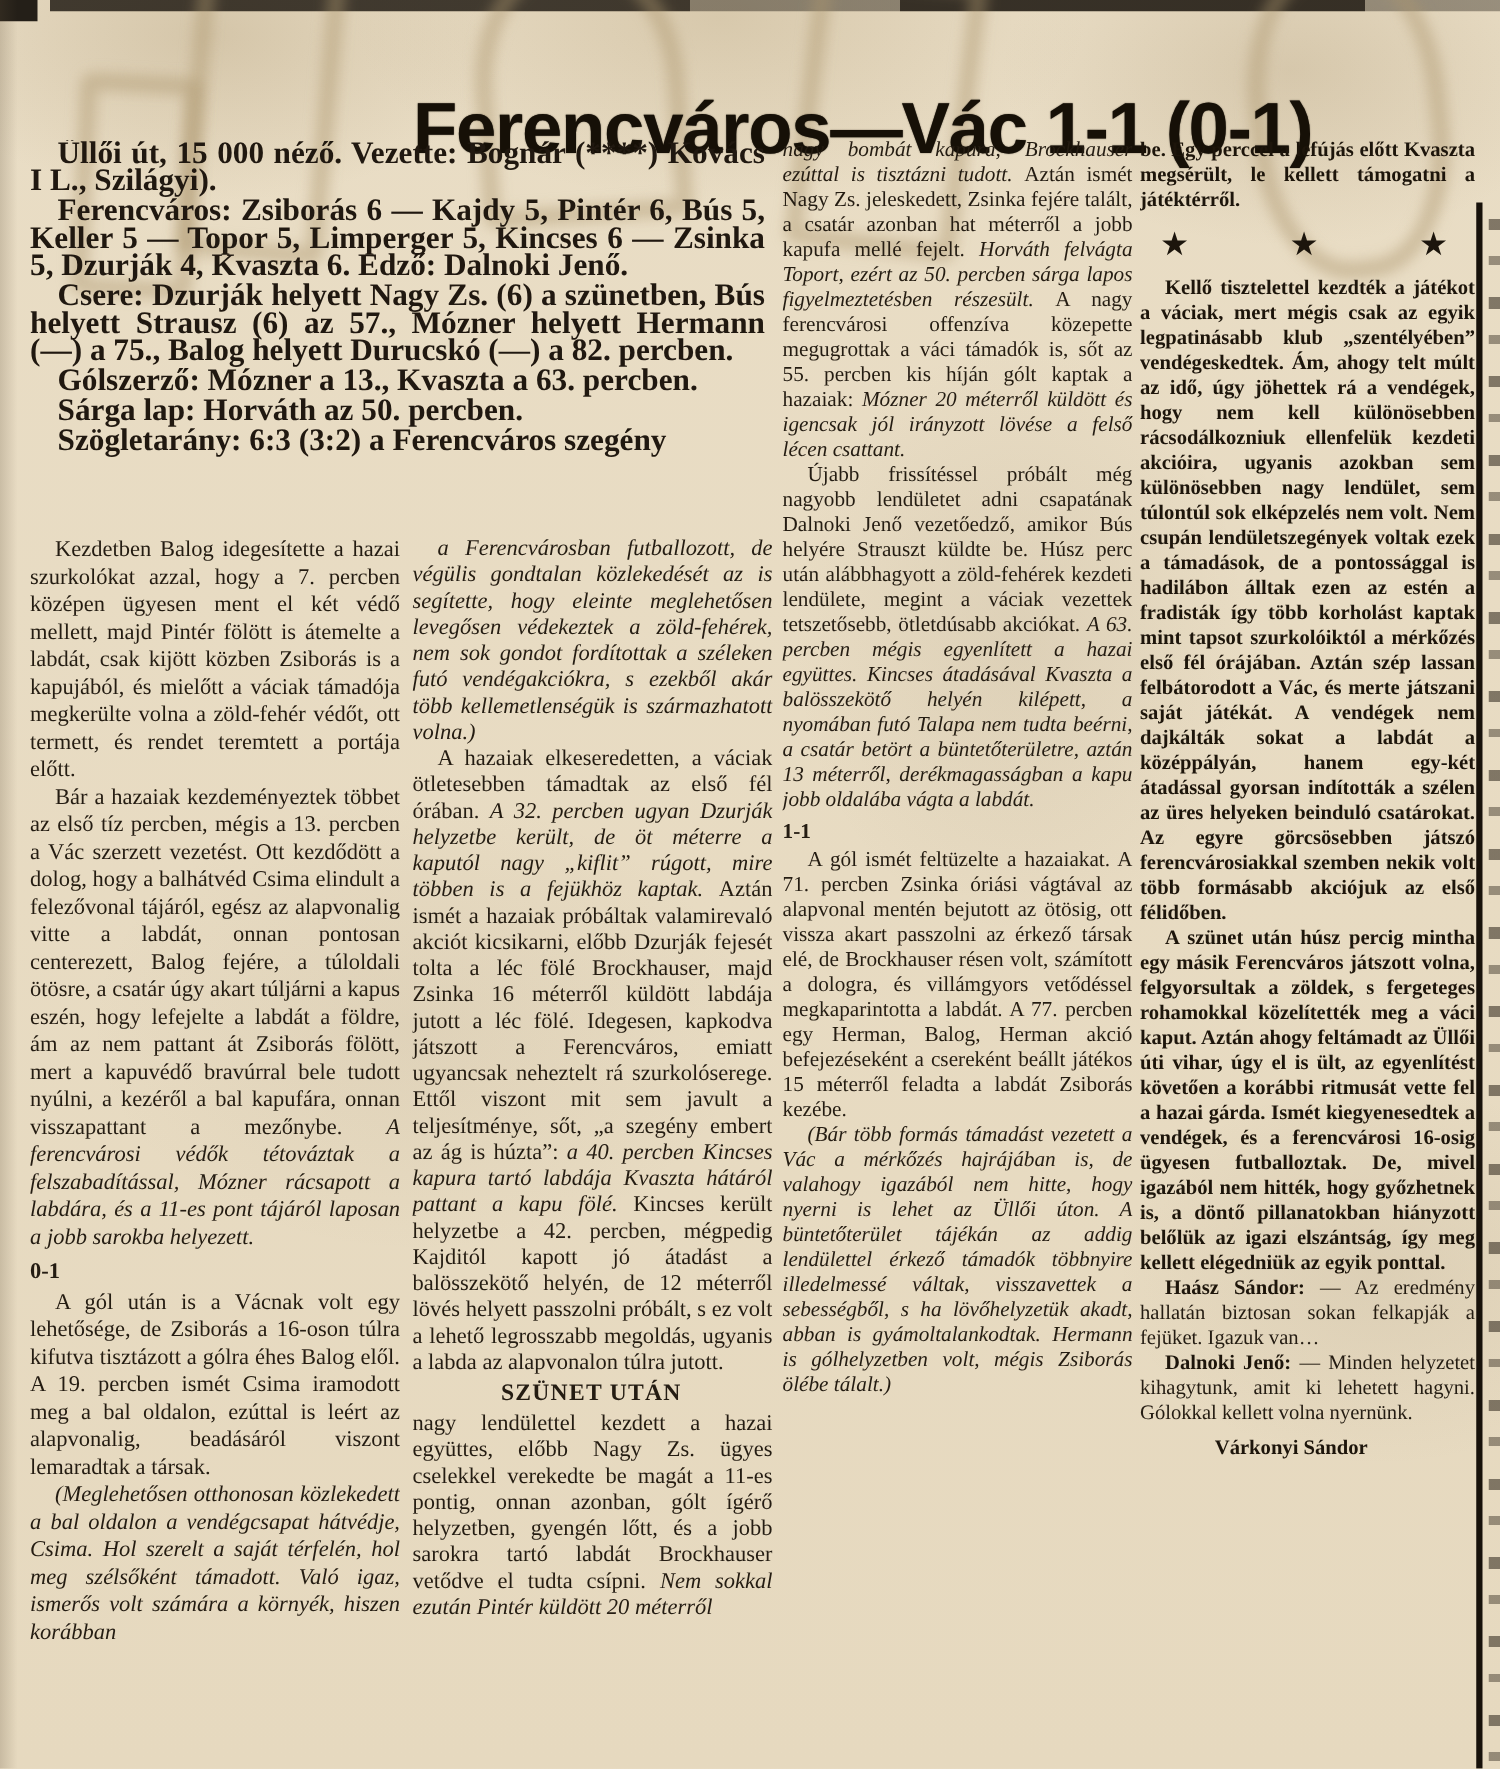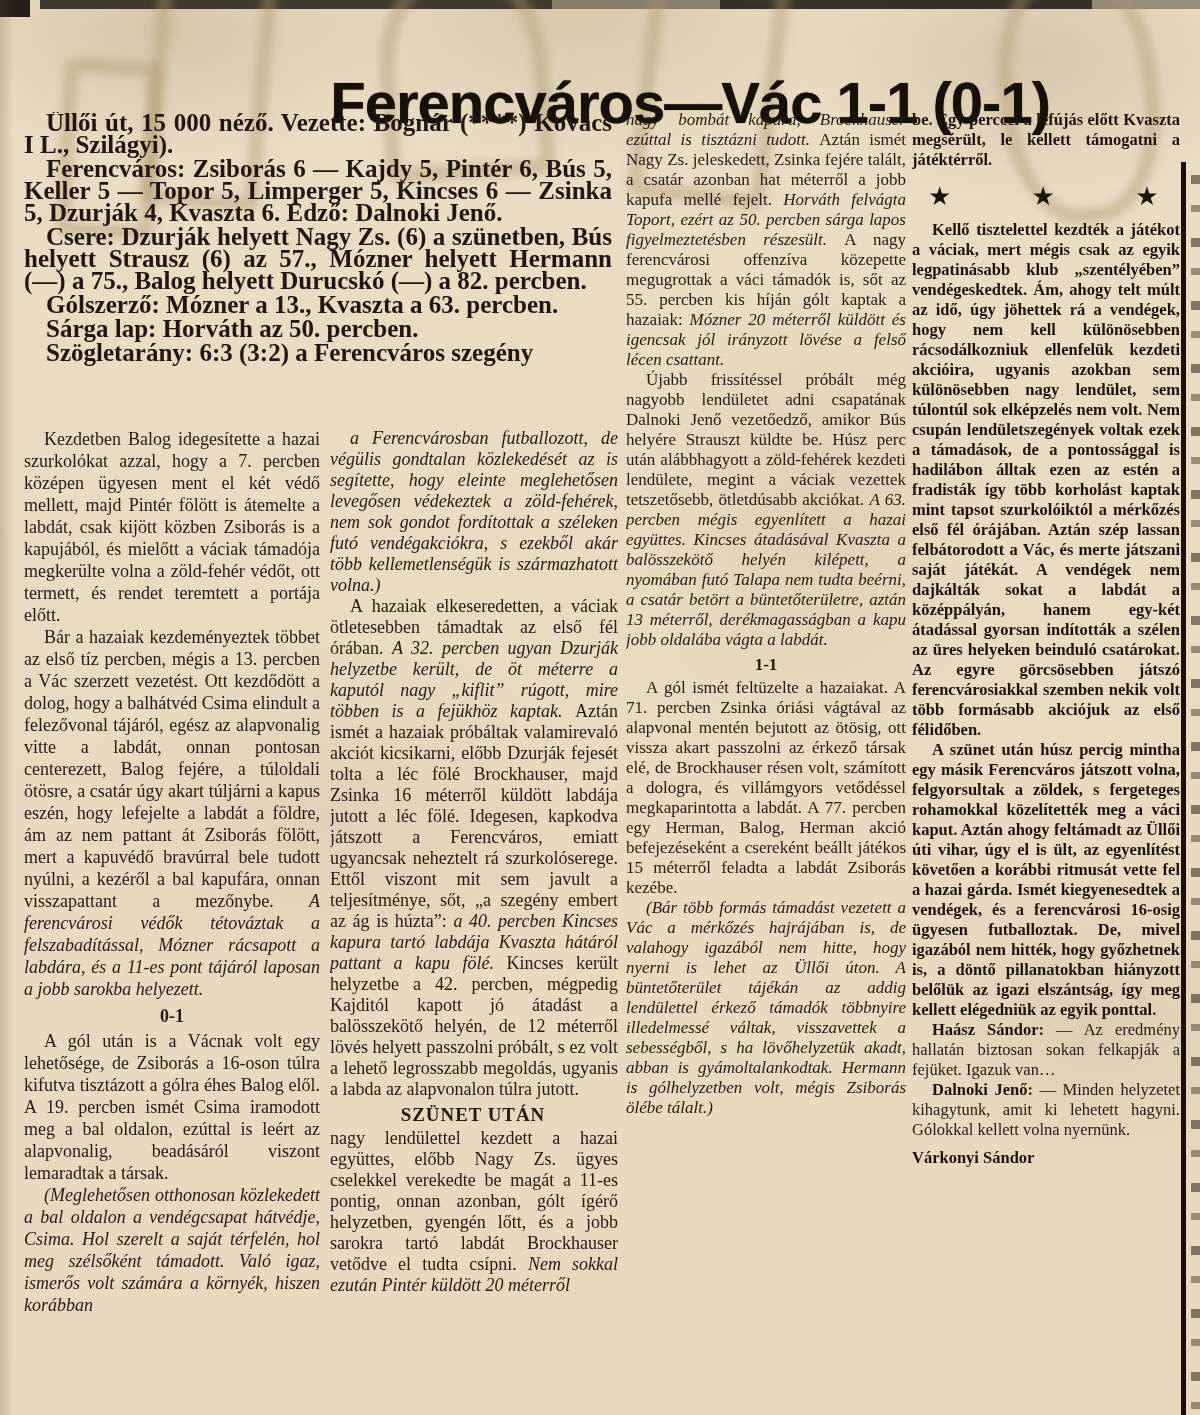--- a/index.html
+++ b/index.html
@@ -45,25 +45,25 @@
   .col{position:absolute;text-align:justify;overflow:hidden;}
   .col p{margin:0;}
   .para{text-indent:20px;}
   .para.noindent{text-indent:0;}
   .col-1{left:24px;top:428px;width:296px;height:987px;font-size:18px;line-height:22px;}
   .col-2{left:330px;top:428px;width:288px;height:987px;font-size:18px;line-height:21px;}
   .col-3{left:626px;top:110px;width:280px;height:1305px;font-size:17px;line-height:20px;}
   .col-4{left:912px;top:110px;width:268px;height:1305px;font-size:16.5px;line-height:20px;}
   .it{font-style:italic;font-family:Liberation Serif, serif;}
   .bd{font-weight:bold;color:#1d150b;}
-  .subhead{text-align:center;font-weight:bold;margin:5px 0 3px 0;}
+  .subhead{text-align:left;font-weight:bold;margin:5px 0 3px 0;}
   .subhead-right{text-align:center;font-weight:bold;letter-spacing:1px;margin:4px 2px 3px 0;font-size:1.05em;}
   .stars{font-family:"DejaVu Sans",sans-serif;font-size:26px;letter-spacing:36px;
     margin:16px 0 14px 16px;color:#1c150c;white-space:nowrap;}
-  .byline{font-weight:bold;text-align:left;padding-right:26px;margin-top:8px;color:#1d150b;}
+  .byline{font-weight:bold;text-align:center;padding-right:26px;margin-top:8px;color:#1d150b;}
 </style>
 </head>
 <body>
 
 <div id="page">
   <div class="topstrip"></div>
   <div class="topnotch"></div>
   <div class="ghost g1"></div>
   <div class="ghost g2"></div>
   <div class="ghost g3"></div>

